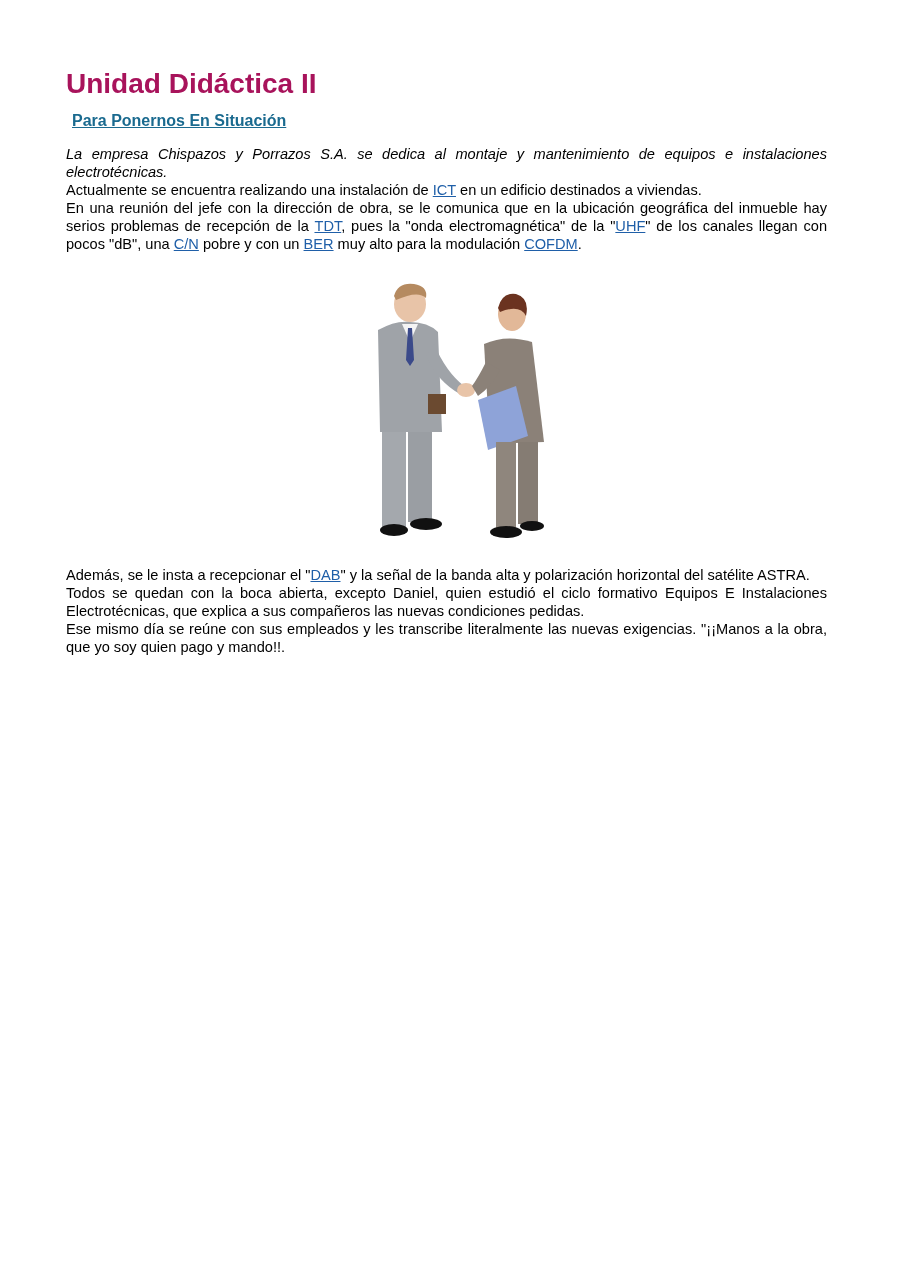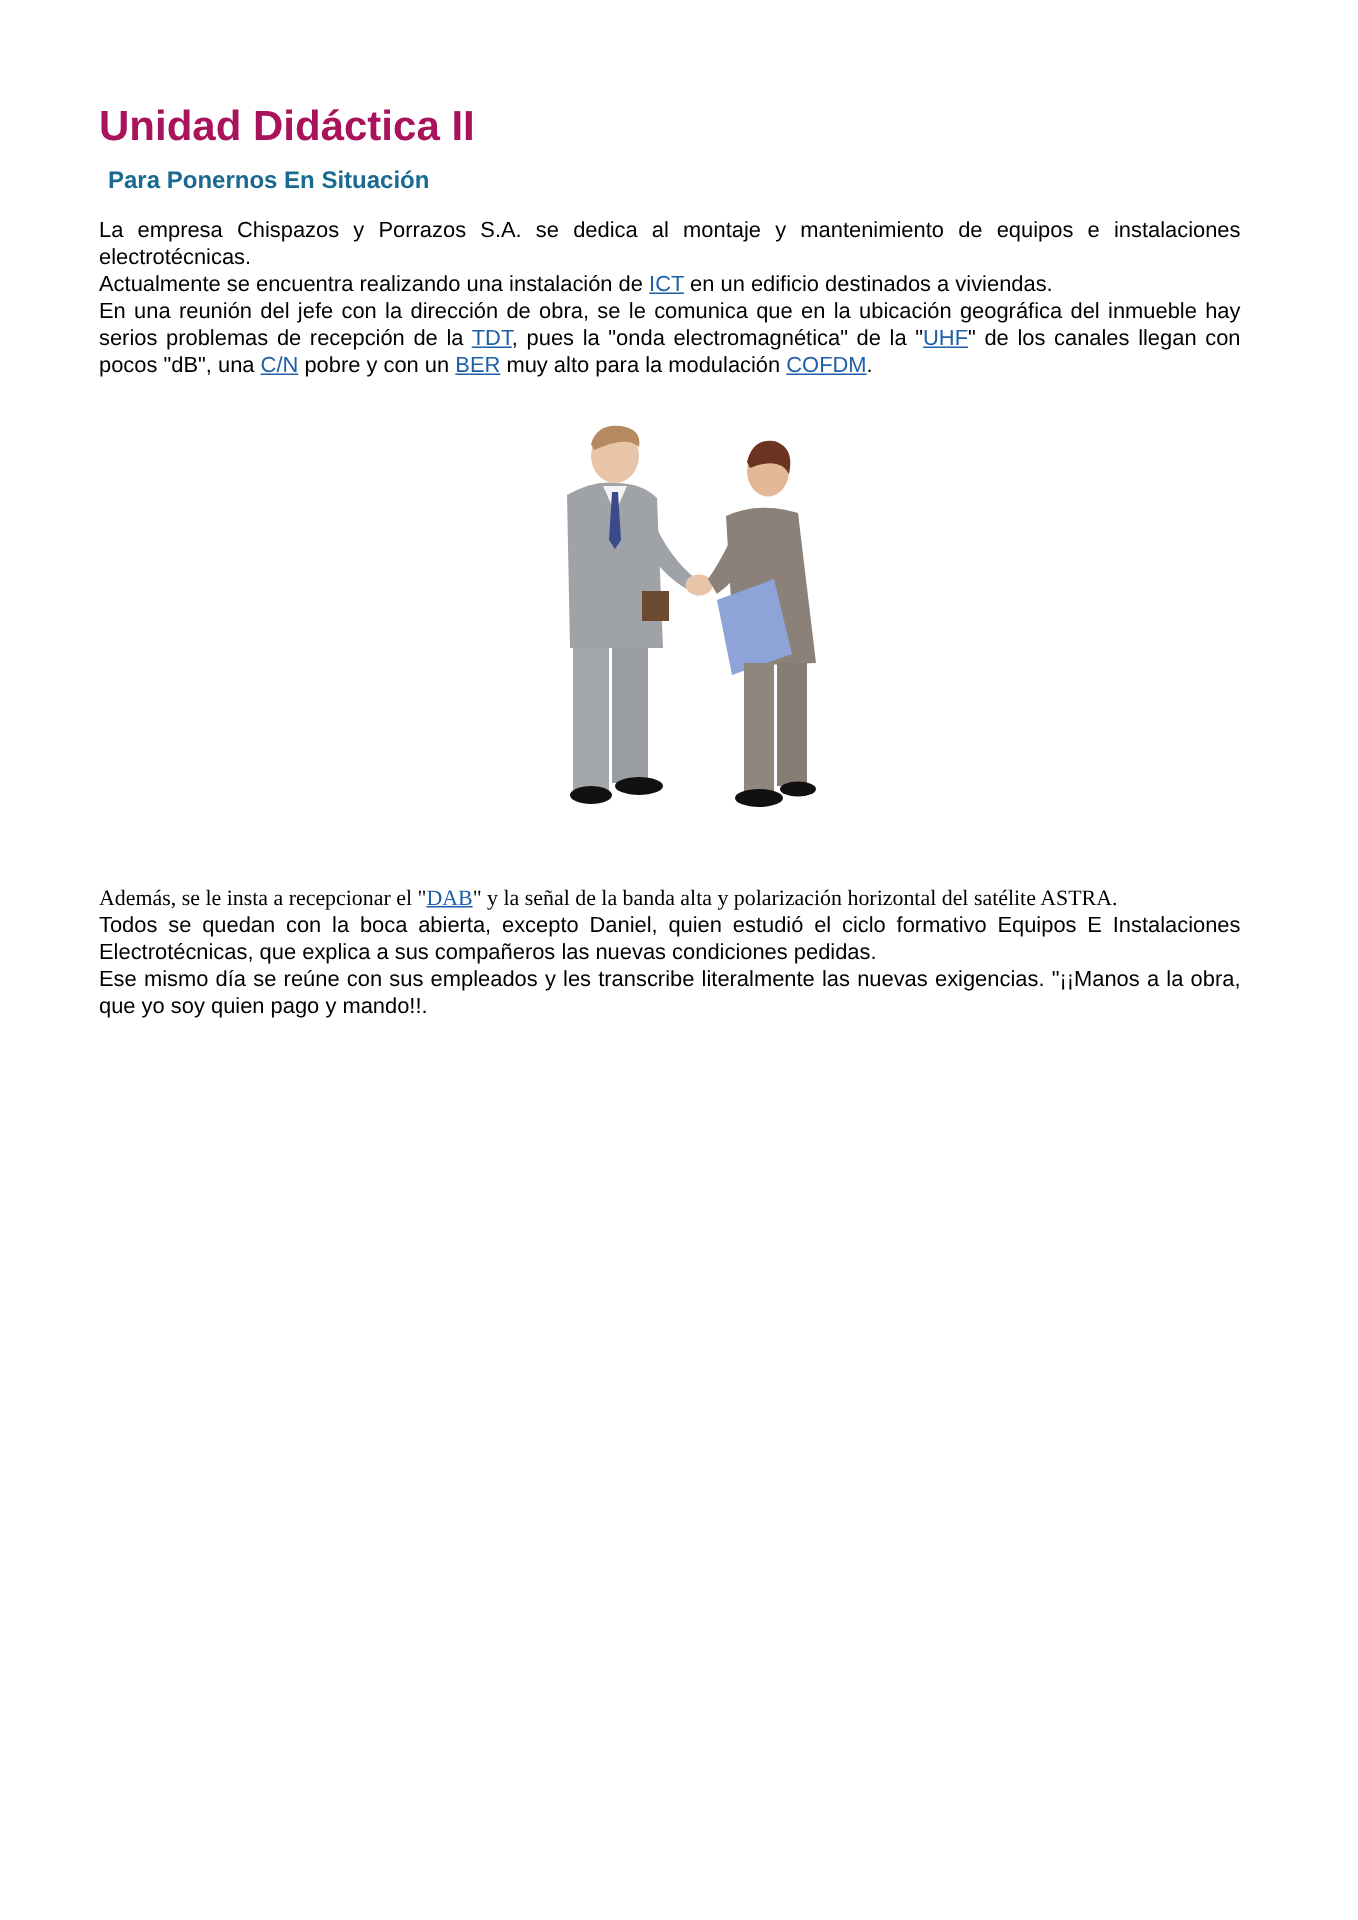--- a/index.html
+++ b/index.html
@@ -1,27 +1,27 @@
 <!DOCTYPE html>
 <html><head>
   <meta charset="utf-8">
   <style>
     html, body { margin: 0; padding: 0; background: #ffffff; }
     body { width: 905px; height: 1280px; position: relative; overflow: hidden;
            font-family: "Liberation Sans", sans-serif; color: #000; }
     .page { position: absolute; left: 66px; top: 70px; width: 761px; }
     h1 { font-size: 28px; font-weight: bold; color: #a8135b; margin: 0 0 0 0; line-height: 28px; }
-    h2 { font-size: 16px; font-weight: bold; color: #1a6a8f; margin: 13px 0 0 6px; line-height: 20px; }
+    h2 { font-size: 16px; font-weight: bold; color: #1a6a8f; margin: 13px 0 0 6px; line-height: 20px; text-decoration: underline; }
     p { font-size: 14.6px; line-height: 18px; margin: 0; text-align: justify; }
-    .p1 { margin-top: 14px; }
+    .p1 { margin-top: 14px; font-style: italic; }
     .gap { }
     a { color: #1f5fa8; text-decoration: underline; }
     .figure { margin: 29px 0 0 0; height: 270px; position: relative; }
     .figure svg { position: absolute; left: 300px; top: 0; }
-    .after-fig { margin-top: 38px; font-family: Liberation Serif, serif; }
+    .after-fig { margin-top: 14px; }
   </style>
 </head>
 <body>
 
 <div class="page">
   <h1>Unidad Didáctica II</h1>
   <h2>Para Ponernos En Situación</h2>
 
   <p class="p1">La empresa Chispazos y Porrazos S.A. se dedica al montaje y mantenimiento de equipos e instalaciones electrotécnicas.</p>
 

